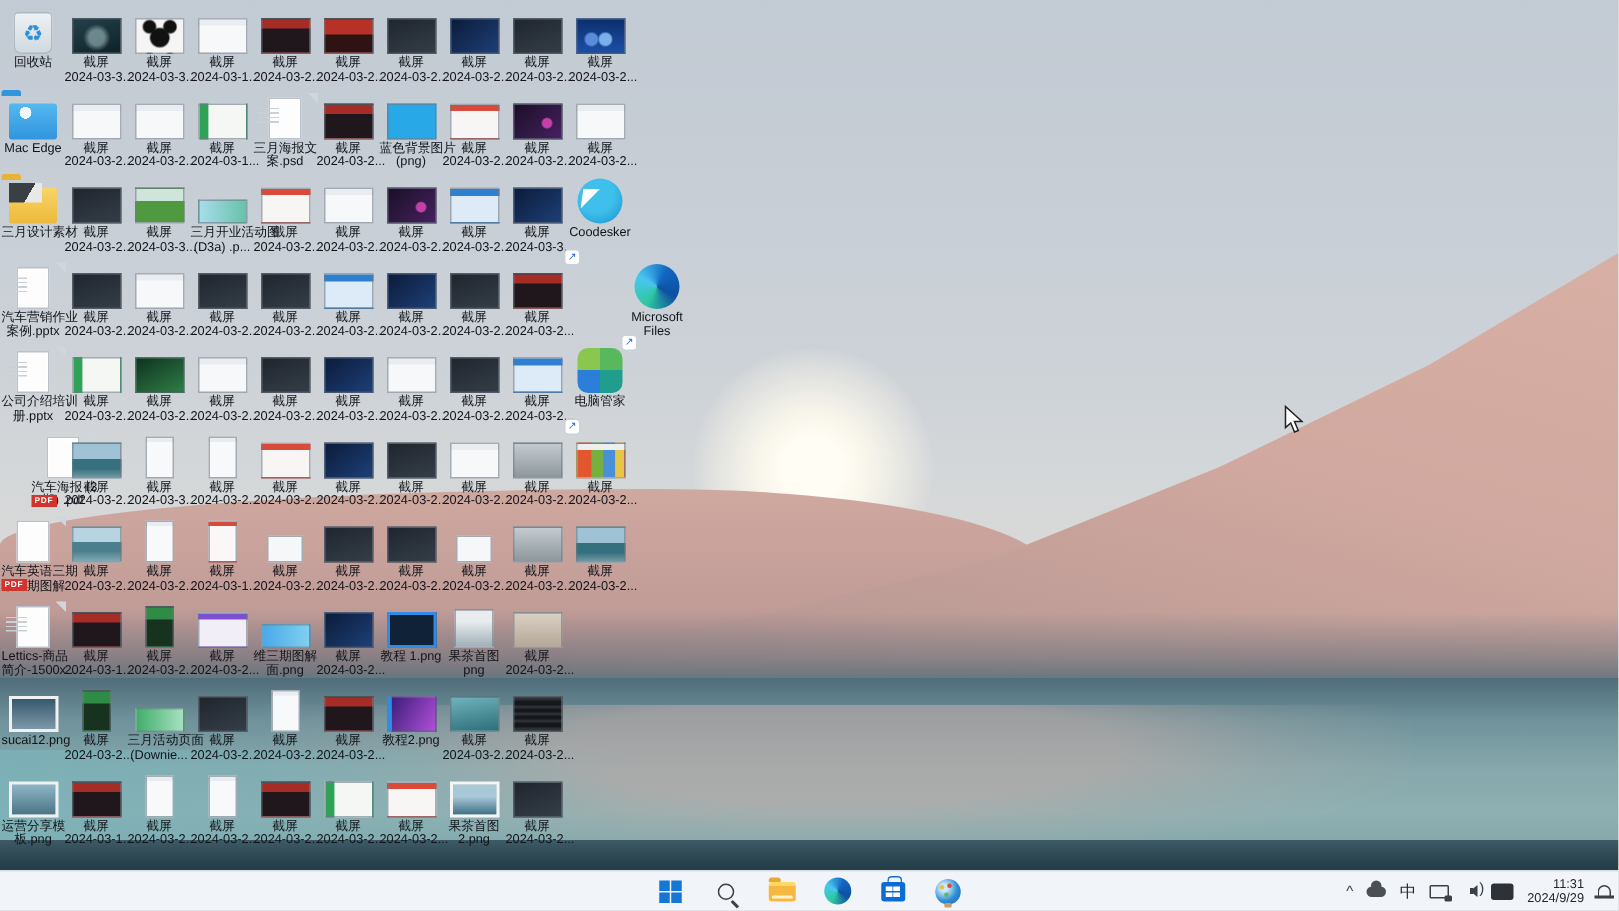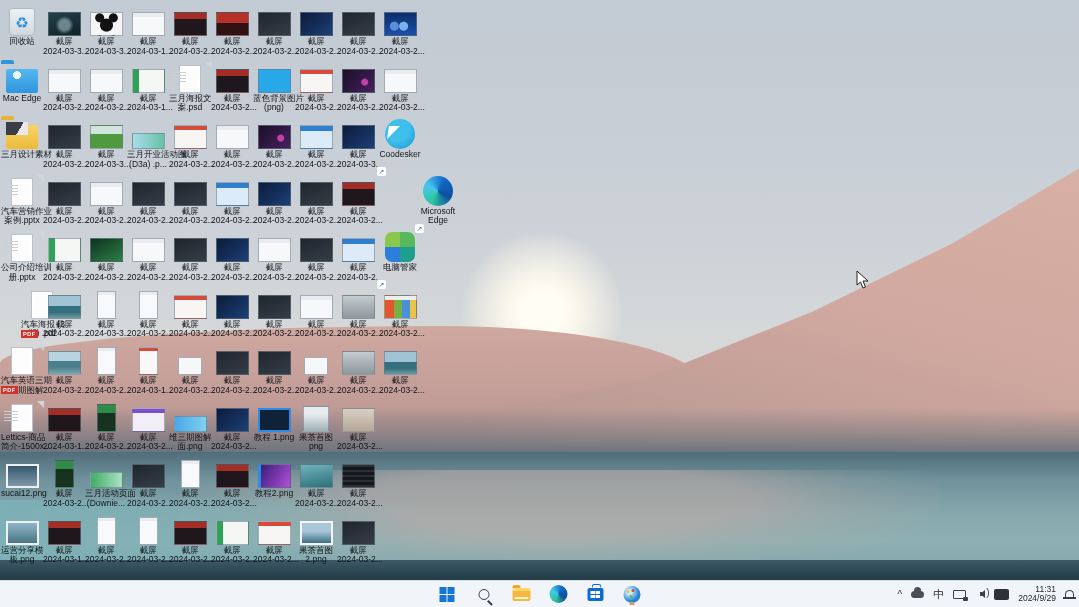--- a/index.html
+++ b/index.html
@@ -522,21 +522,21 @@
         </div>
       </div>
       <div class="icon" style="left: 379px; top: 175.5px; margin-left: 38px;">
         <div class="thumbwrap">
           <div class="app-edge app">
             <span class="shortcut-arrow">↗</span>
           </div>
         </div>
         <div class="label">
           <div>Microsoft</div>
-          <div>Edge</div>
+          <div>Files</div>
         </div>
       </div>
       <div class="icon" style="left: 1px; top: 232px;">
         <div class="thumbwrap">
           <div class="doc"></div>
         </div>
         <div class="label">
           <div>公司介绍培训</div>
           <div>册.pptx</div>
         </div>

